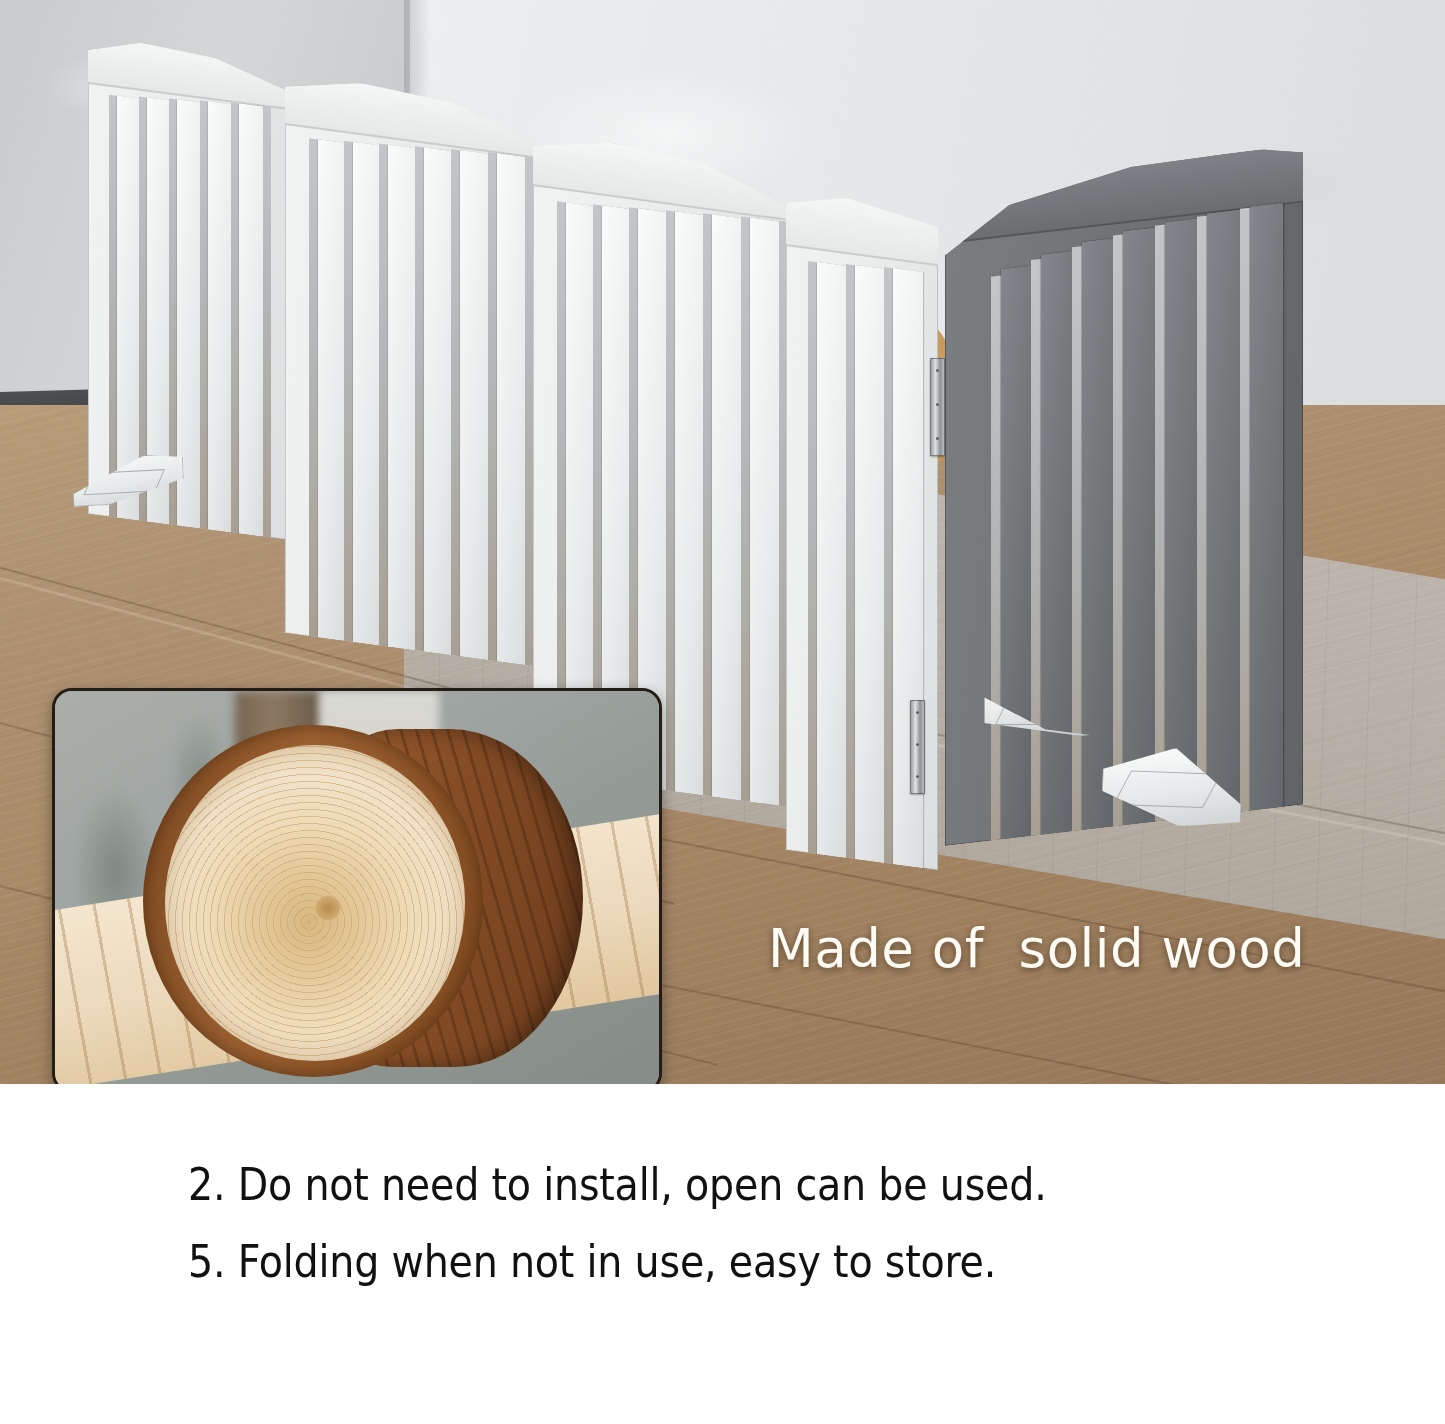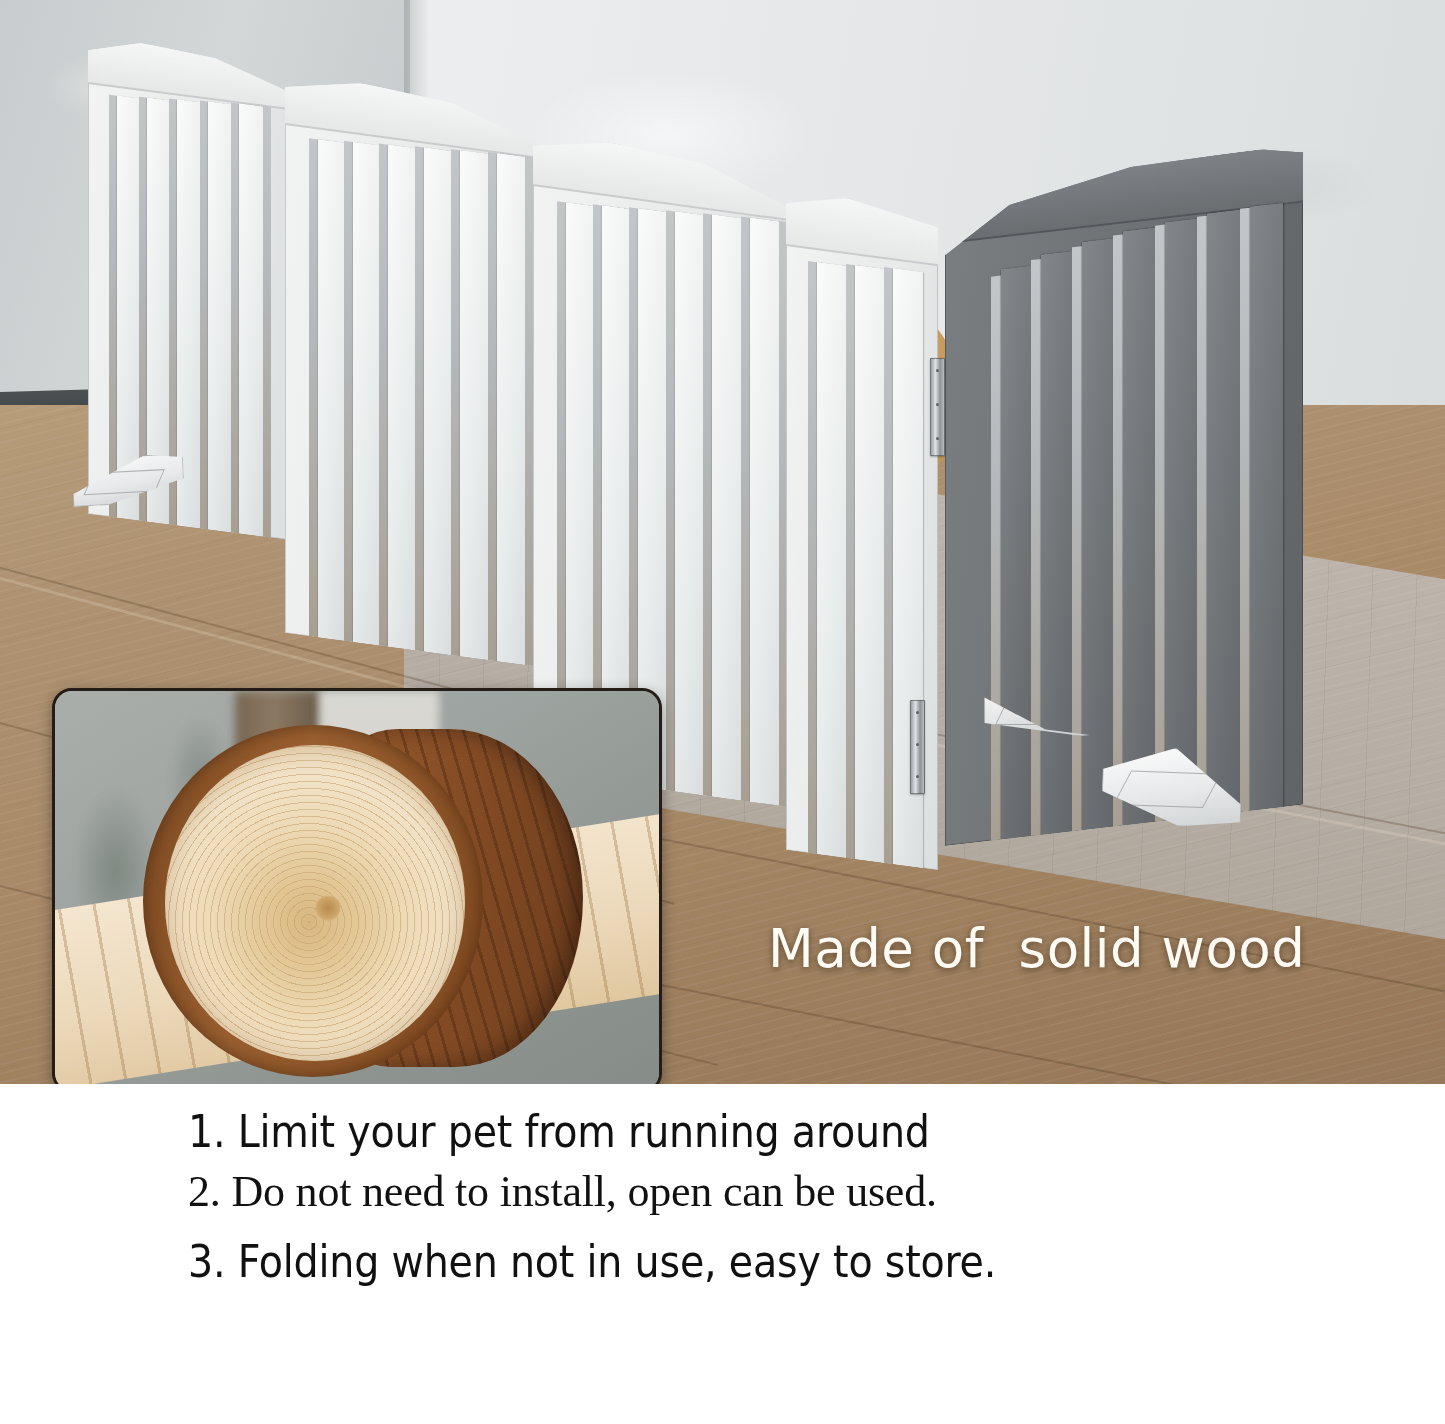--- a/index.html
+++ b/index.html
@@ -461,18 +461,17 @@
         <div class="log-face"></div>
         <div class="log-core"></div>
       </div>
     </div>
 
     <div id="overlay-text">Made of  solid wood</div>
 
   </div>
 
   <div id="features">
-    <div class="feature" style="top:18px;">1. Limit your pet from running around</div>
-    <div class="feature" style="top:78px;font-family:Liberation Serif, serif;">2. Do not need to install, open can be used.</div>
-    <div class="feature" style="top:148px;">3. Folding when not in use, easy to store.</div>
+    <div class="feature" style="top:71px;">2. Do not need to install, open can be used.</div>
+    <div class="feature" style="top:148px;">5. Folding when not in use, easy to store.</div>
   </div>
 
 </div>
 
 </body></html>

